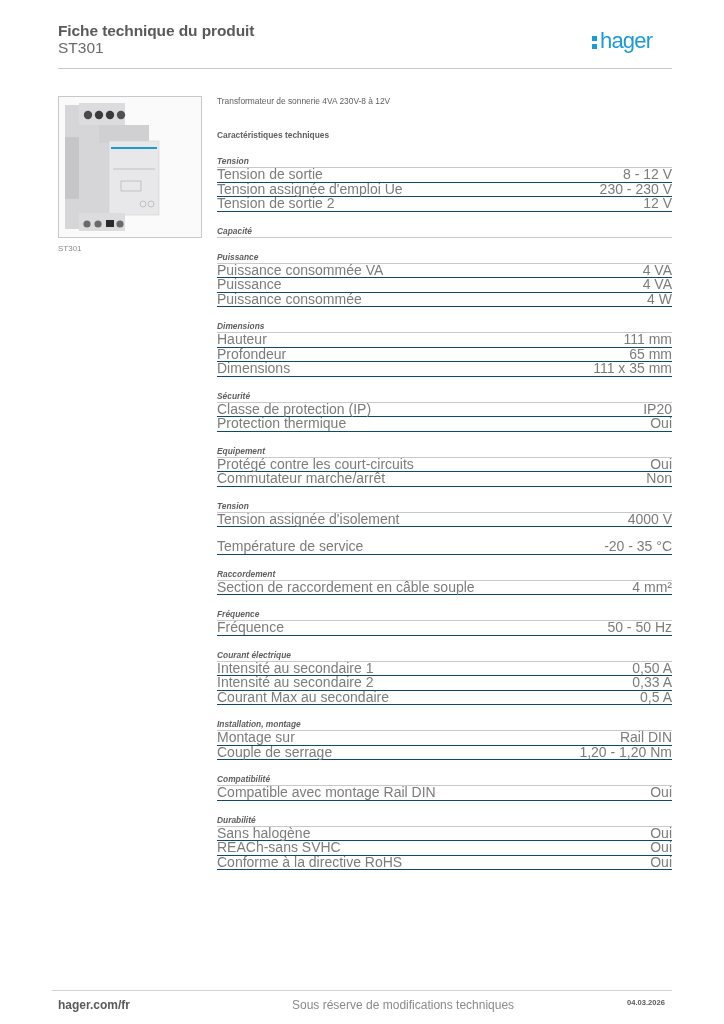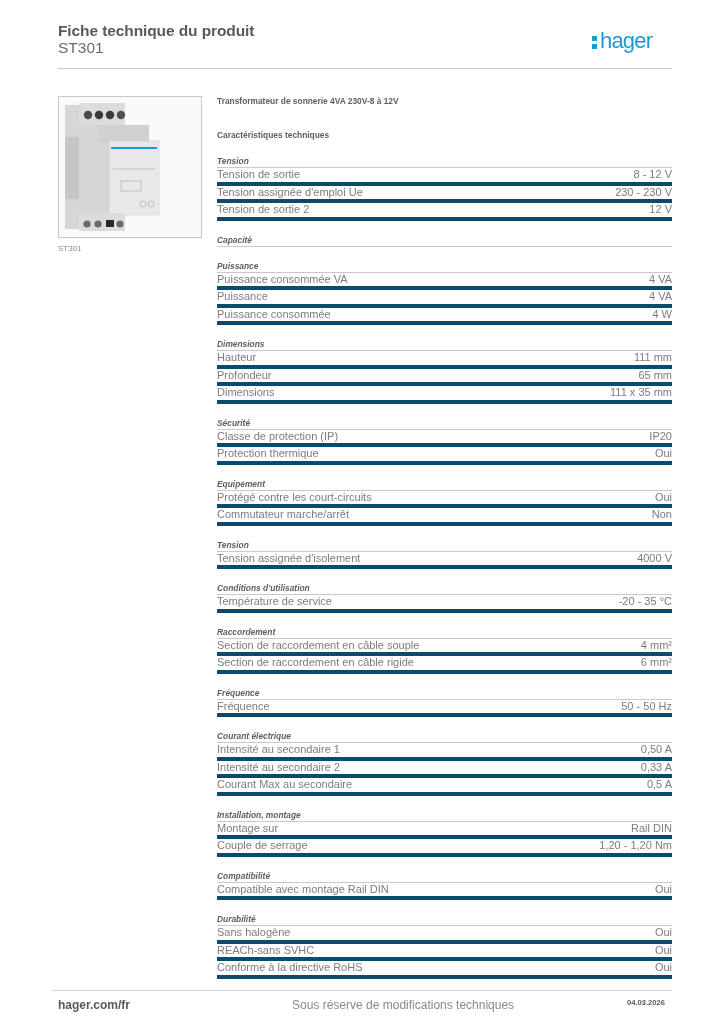--- a/index.html
+++ b/index.html
@@ -11,26 +11,26 @@
     .logo { position: absolute; left: 592px; top: 28px; font-size: 22px; font-weight: normal; color: #1b9ad6; letter-spacing: -0.8px; line-height: 26px; }
     .logo .colon { display: inline-block; width: 6px; height: 15px; position: relative; top: 1px; margin-right: 2px; }
     .logo .colon::before, .logo .colon::after { content: ""; position: absolute; left: 0; width: 5px; height: 5px; background: #1b9ad6; }
     .logo .colon::before { top: 2px; }
     .logo .colon::after { top: 10px; }
 
     .product-image { position: absolute; left: 58px; top: 96px; width: 142px; height: 140px; border: 1px solid #c9c9c9; background: #fafafa; }
     .product-caption { position: absolute; left: 58px; top: 244px; font-size: 8px; color: #8a8a8a; }
 
     .content { position: absolute; left: 217px; top: 95px; width: 455px; }
-    .product-name { font-size: 8.4px; font-weight: bold; color: #5e5e5e; height: 12px; line-height: 12px; }
+    .product-name { font-size: 8.4px; font-weight: normal; color: #5e5e5e; height: 12px; line-height: 12px; }
     .char-title { font-size: 8.4px; font-weight: bold; color: #5e5e5e; margin-top: 22px; height: 12px; line-height: 12px; }
     .section { margin-top: 13px; }
     .section:first-of-type { margin-top: 14px; }
     .section-title { font-size: 8.4px; font-weight: bold; color: #5e5e5e; height: 12px; line-height: 12px; border-bottom: 1px solid #c9c9c9; font-style: italic; }
-    .row { display: flex; justify-content: space-between; font-size: 11px; color: #7c7c7c; height: 13.5px; line-height: 13.5px; border-bottom: 4px solid #0c4a6e; align-items: flex-end; }
+    .row { display: flex; justify-content: space-between; font-size: 14px; color: #7c7c7c; height: 13.5px; line-height: 13.5px; border-bottom: 1px solid #0c4a6e; align-items: flex-end; }
     .row .val { text-align: right; }
 
     .footer-rule { position: absolute; left: 52px; top: 990px; width: 620px; height: 1px; background: #d2d2d2; }
     .footer-left { position: absolute; left: 58px; top: 998px; font-size: 12px; font-weight: bold; color: #5a5a5a; }
     .footer-center { position: absolute; left: 292px; top: 998px; font-size: 12px; color: #8a8a8a; }
     .footer-right { position: absolute; left: 620px; top: 998px; font-size: 7.6px; font-weight: bold; color: #5a5a5a; width: 52px; text-align: center; }
   </style>
 </head>
 <body>
 
@@ -146,35 +146,30 @@
         </div>
       </div>
       <div class="section">
         <div class="section-title">Tension</div>
         <div class="row">
           <span class="lbl">Tension assignée d'isolement</span>
           <span class="val">4000 V</span>
         </div>
       </div>
       <div class="section">
-        <div class="section-title">Conditions d'utilisation</div>
         <div class="row">
           <span class="lbl">Température de service</span>
           <span class="val">-20 - 35 °C</span>
         </div>
       </div>
       <div class="section">
         <div class="section-title">Raccordement</div>
         <div class="row">
           <span class="lbl">Section de raccordement en câble souple</span>
           <span class="val">4 mm²</span>
-        </div>
-        <div class="row">
-          <span class="lbl">Section de raccordement en câble rigide</span>
-          <span class="val">6 mm²</span>
         </div>
       </div>
       <div class="section">
         <div class="section-title">Fréquence</div>
         <div class="row">
           <span class="lbl">Fréquence</span>
           <span class="val">50 - 50 Hz</span>
         </div>
       </div>
       <div class="section">

